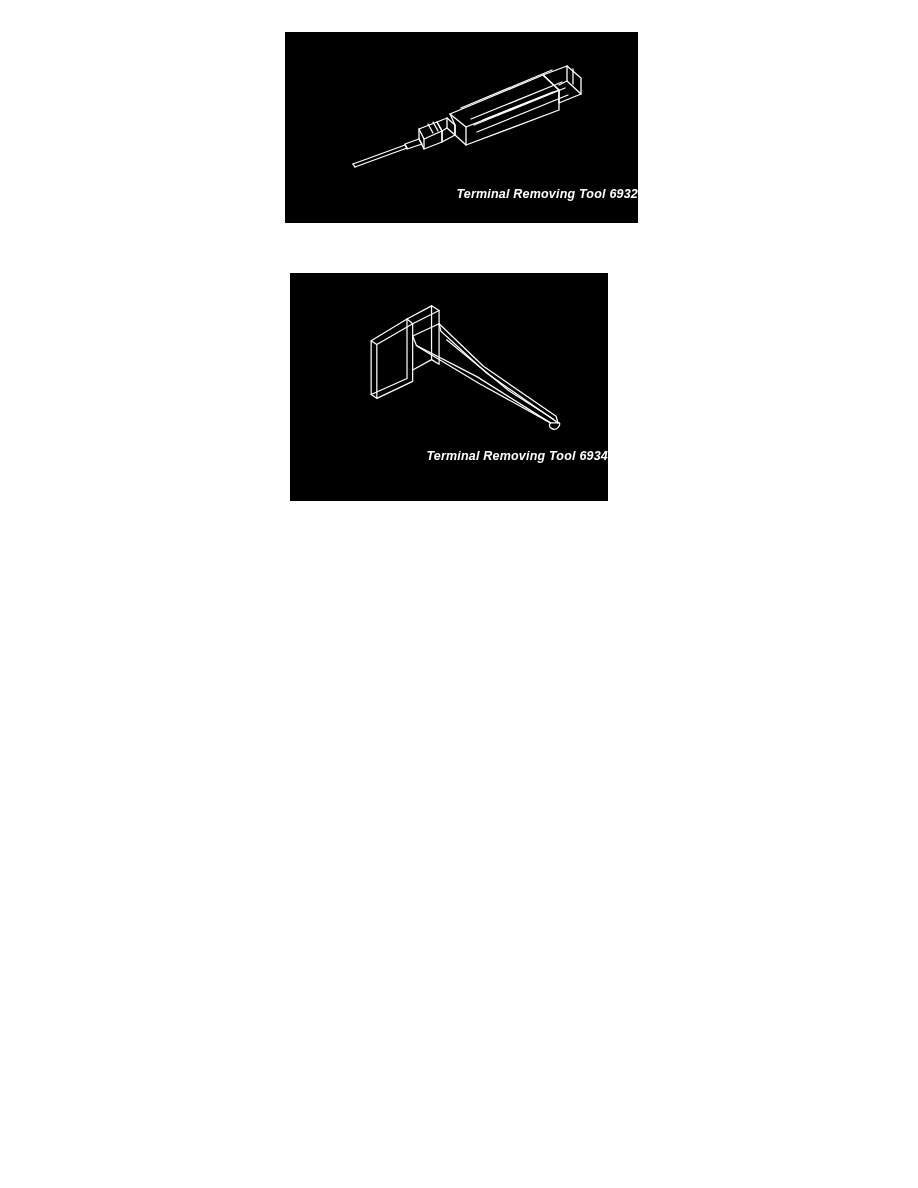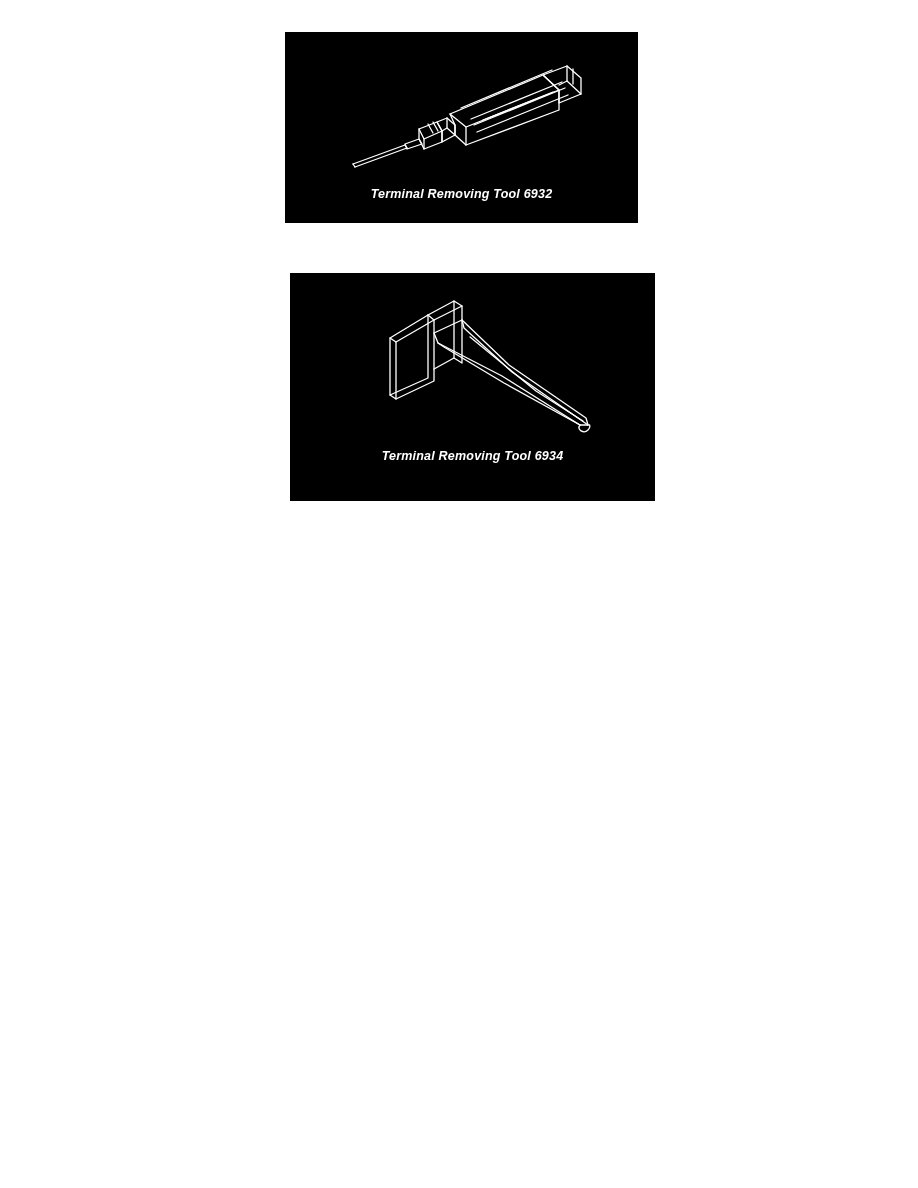--- a/index.html
+++ b/index.html
@@ -27,33 +27,33 @@
   }
   #figure-1 {
     left: 285px;
     top: 32px;
     width: 353px;
     height: 191px;
   }
   #figure-2 {
     left: 290px;
     top: 273px;
-    width: 365px;
+    width: 318px;
     height: 228px;
   }
   .figure-caption {
     position: absolute;
     left: 0;
     right: 0;
     color: #ffffff;
     font-family: "Liberation Sans", sans-serif;
     font-size: 12.5px;
     font-weight: bold;
     font-style: italic;
-    text-align: center;
+    text-align: right;
     letter-spacing: 0.2px;
   }
   #figure-1 .figure-caption { bottom: 22px; }
   #figure-2 .figure-caption { bottom: 38px; }
   .figure-art {
     position: absolute;
     left: 0;
     top: 0;
     width: 100%;
     height: 100%;

